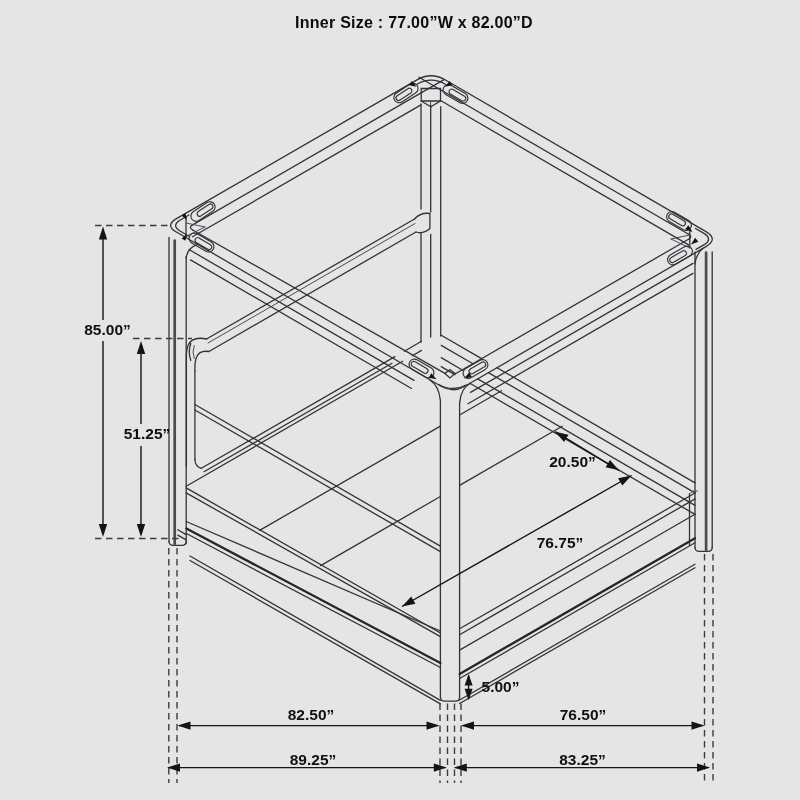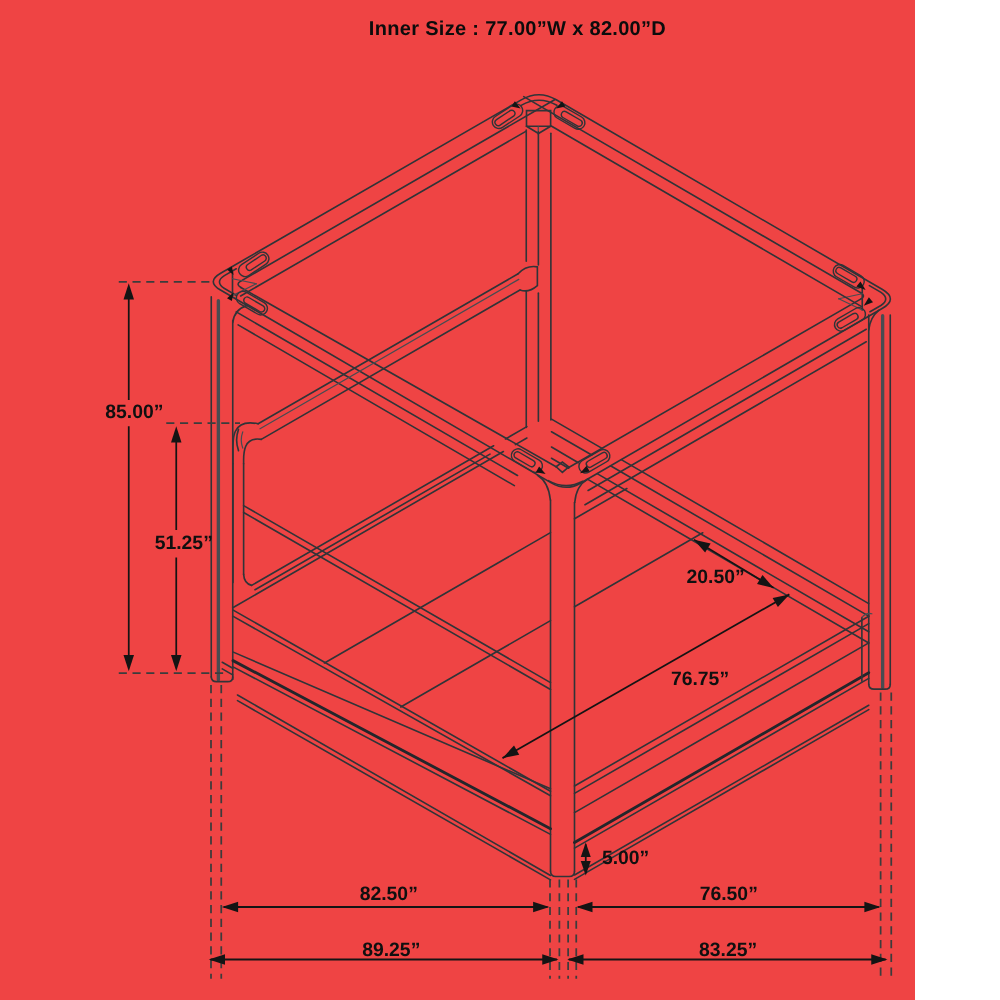--- a/index.html
+++ b/index.html
@@ -1,16 +1,16 @@
 <!DOCTYPE html>
 <html><head>
 <meta charset="utf-8">
 <style>
   html,body{margin:0;padding:0;background:#ffffff;}
-  .wrap{width:732px;height:800px;position:relative;background:#ef4444;}
+  .wrap{width:800px;height:800px;position:relative;background:#e5e5e5;}
   svg{position:absolute;top:0;left:0;}
   .f{fill:none;stroke:#303438;stroke-width:1.3;stroke-linecap:round;}
   .fl{fill:none;stroke:#474c52;stroke-width:1.0;stroke-linecap:round;}
   .fr{fill:none;stroke:#484c51;stroke-width:2.7;stroke-linecap:round;}
   .fh{fill:none;stroke:#23262b;stroke-width:2.3;stroke-linecap:round;}
   .t{fill:none;stroke:#303438;stroke-width:1.15;}
   .dim{fill:none;stroke:#141414;stroke-width:1.4;}
   .dimf{fill:#141414;stroke:none;}
   .dash{fill:none;stroke:#3c3c3c;stroke-width:1.4;stroke-dasharray:6.5 4.5;}
   text{font-family:"Liberation Sans", sans-serif;}

